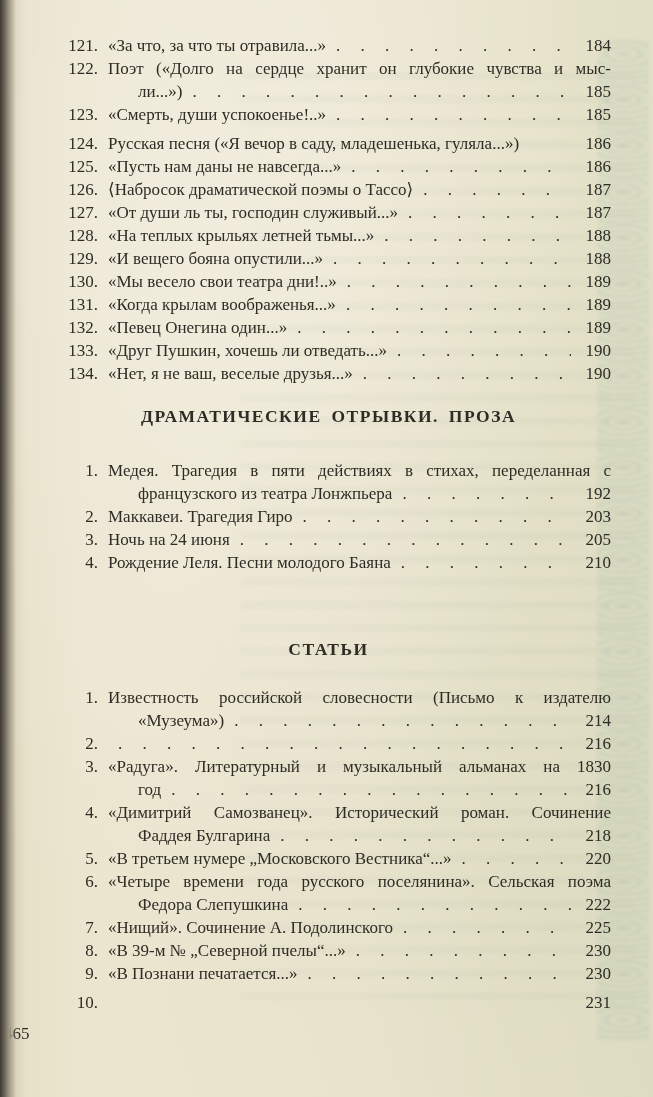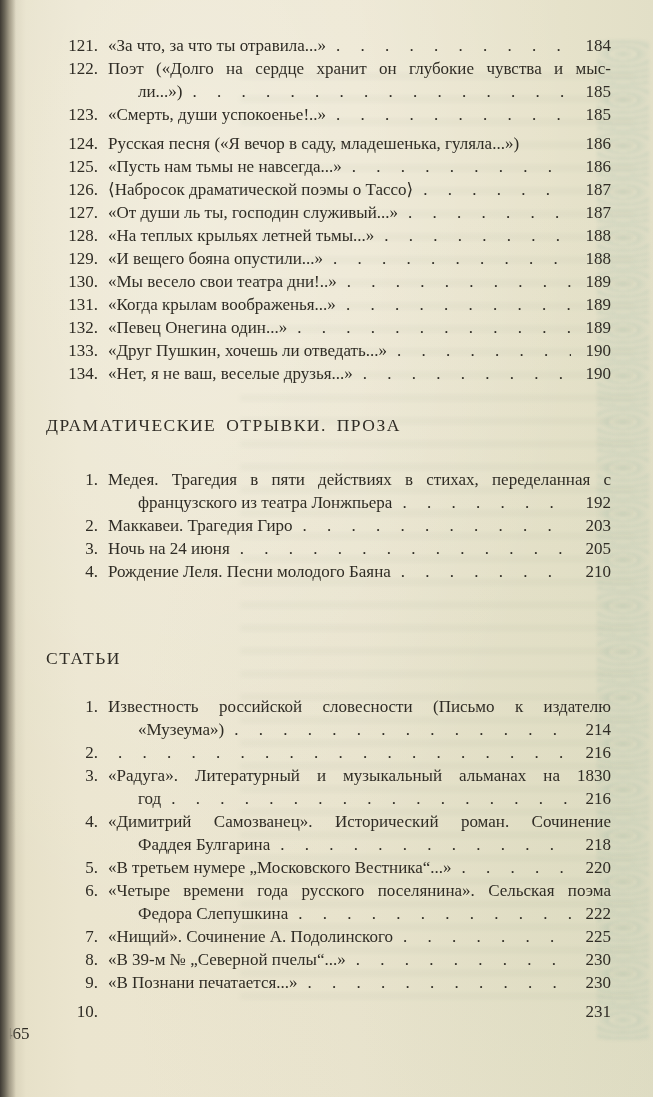--- a/index.html
+++ b/index.html
@@ -61,25 +61,26 @@
     letter-spacing: 8px;
     padding-left: 10px;
     height: 23px;
   }
   .pg {
     flex: 0 0 40px;
     text-align: right;
     white-space: nowrap;
   }
   .section-heading {
-    font-weight: normal;
+    text-align: center;
+    font-weight: bold;
     font-size: 17.5px;
     letter-spacing: 1.5px;
     line-height: 26px;
-    margin: 27px 0 30px 0;
+    margin: 18px 0 30px 0;
     word-spacing: 4px;
   }
   .section-heading.gap-large { margin-top: 62px; margin-bottom: 24px; }
   .folio {
     position: absolute;
     left: 4px; right: 26px; top: 1024px;
     text-align: left;
     font-size: 17px;
     z-index: 2;
   }
@@ -116,21 +117,21 @@
         <span class="pg">185</span>
       </div>
       <div class="row">
         <span class="num">124.</span>
         <span class="txt">Русская песня («Я вечор в саду, младешенька, гуляла...»)</span>
         <span class="leader"></span>
         <span class="pg">186</span>
       </div>
       <div class="row">
         <span class="num">125.</span>
-        <span class="txt">«Пусть нам тьмы не навсегда...»</span>
+        <span class="txt">«Пусть нам даны не навсегда...»</span>
         <span class="leader">. . . . . . . . . . . . . . . . . . . . . . . . . . . . . . . . . . . . . . . .</span>
         <span class="pg">186</span>
       </div>
       <div class="row">
         <span class="num">126.</span>
         <span class="txt">⟨Набросок драматической поэмы о Тассо⟩</span>
         <span class="leader">. . . . . . . . . . . . . . . . . . . . . . . . . . . . . . . . . . . . . . . .</span>
         <span class="pg">187</span>
       </div>
       <div class="row">

